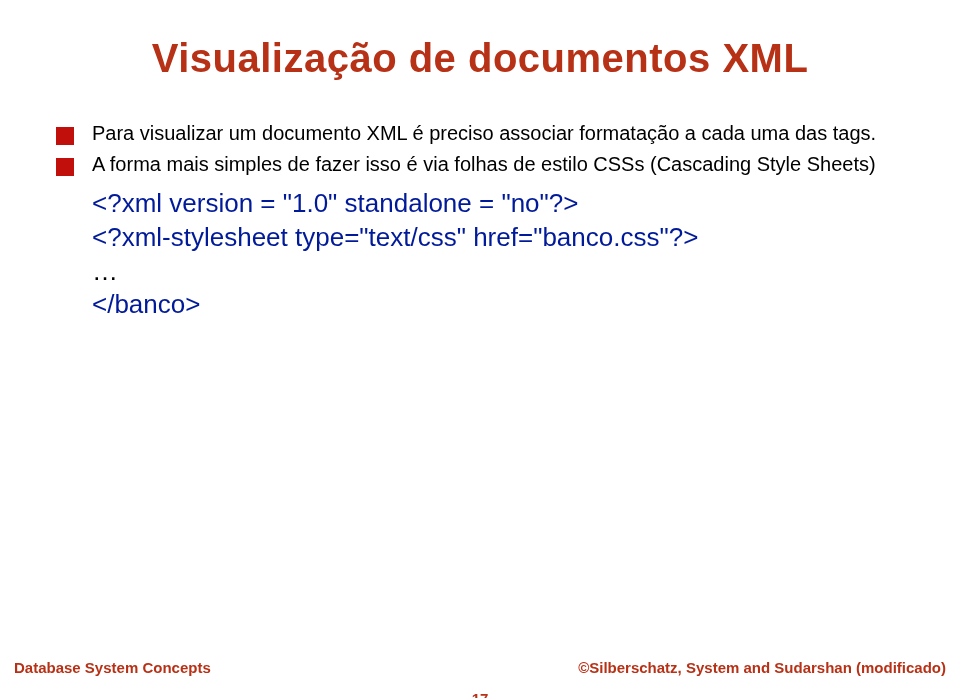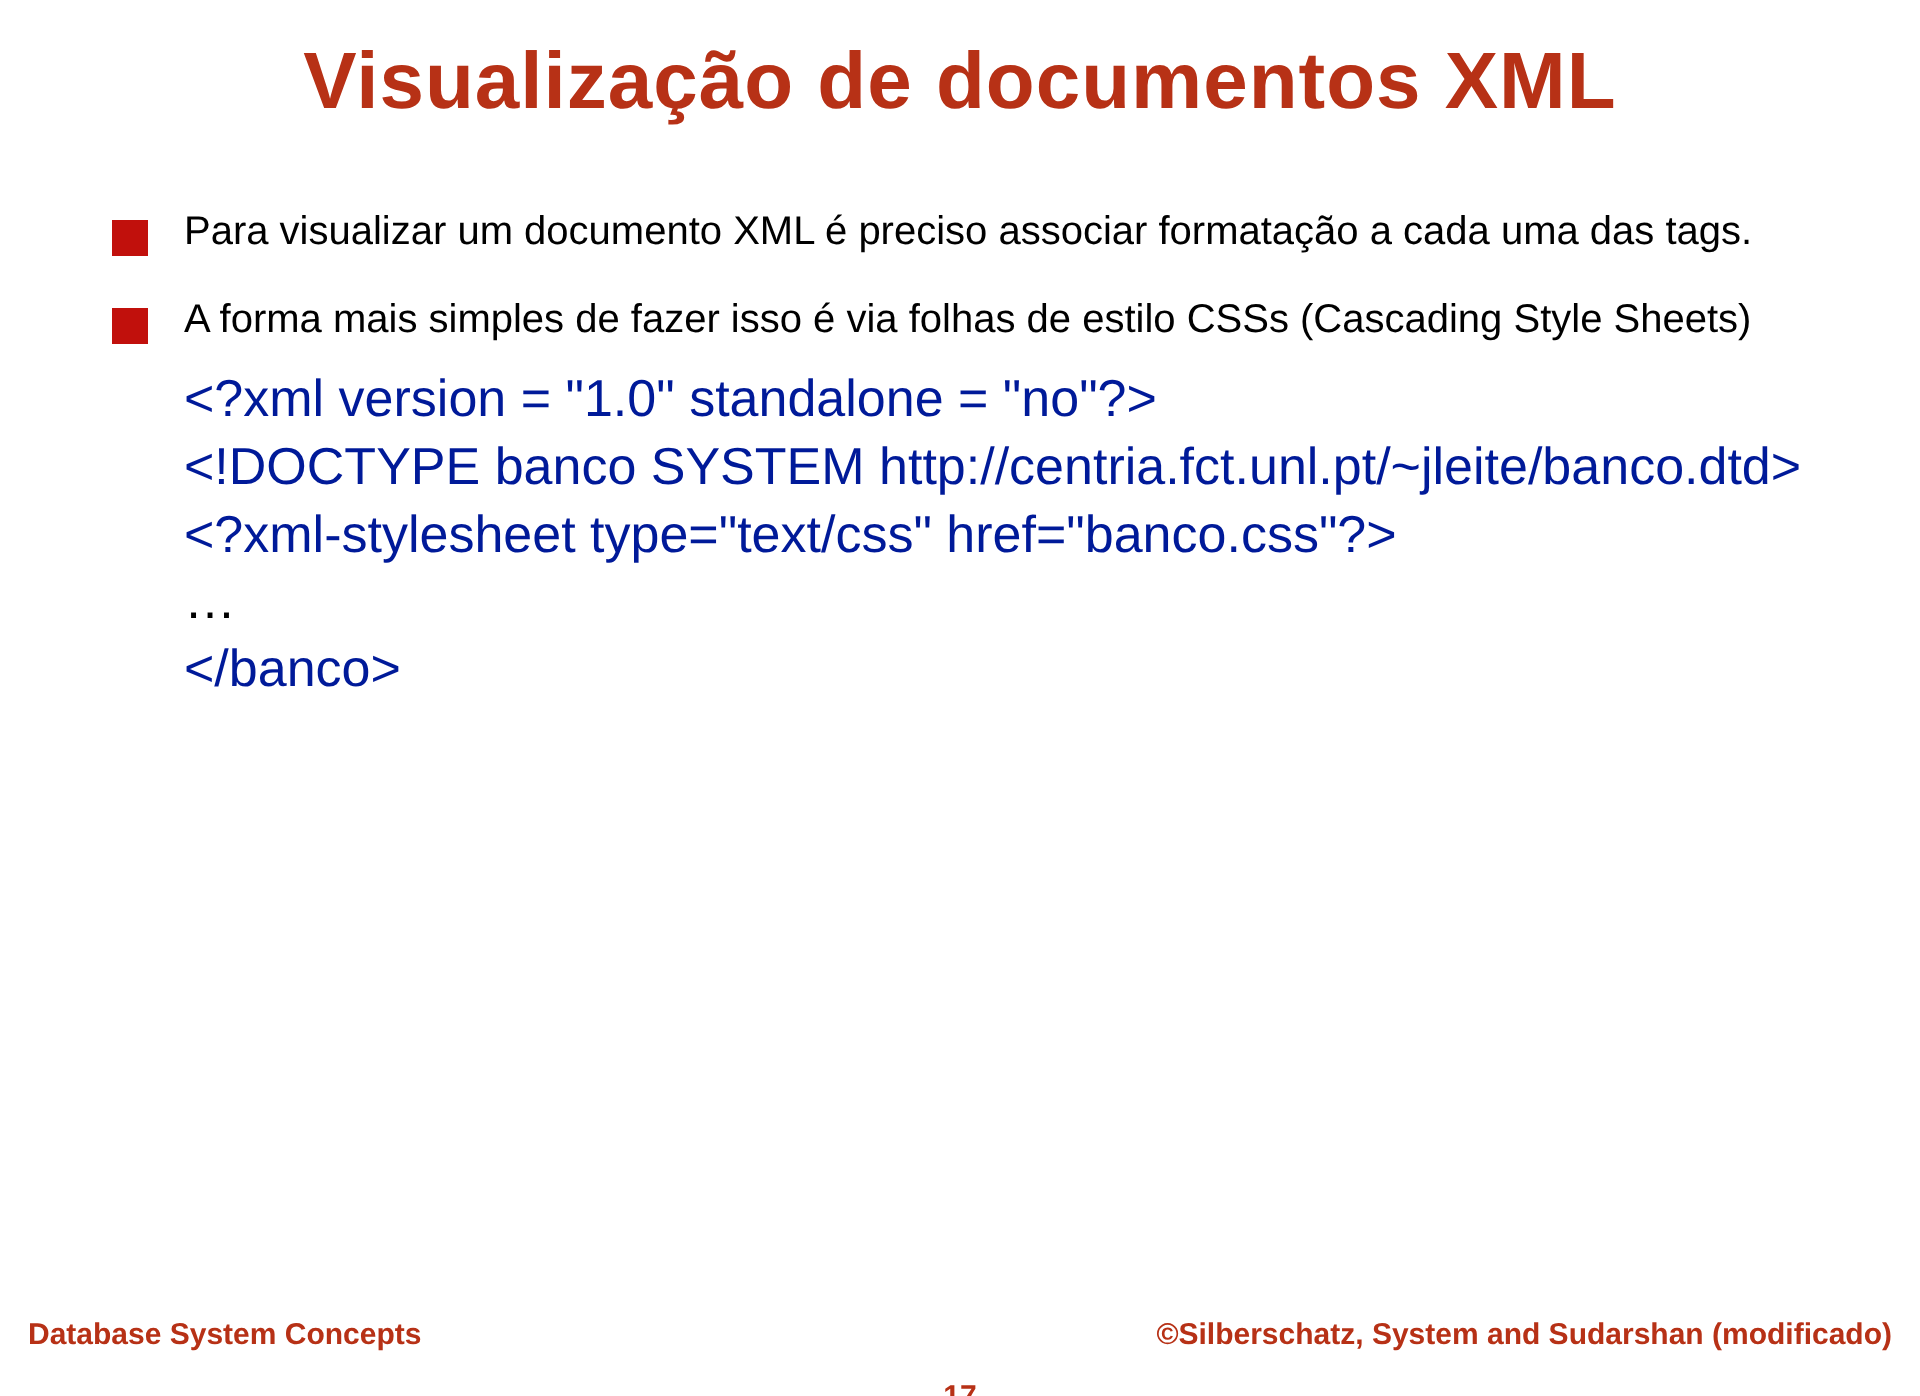--- a/index.html
+++ b/index.html
@@ -1,17 +1,17 @@
 <!DOCTYPE html>
 <html><head>
 <meta charset="utf-8">
 <style>
   * { margin: 0; padding: 0; box-sizing: border-box; }
   html, body { width: 960px; height: 698px; background: #fff; font-family: Arial, Helvetica, sans-serif; }
-  .slide { width: 960px; height: 698px; position: relative; padding: 19px 56px 0 56px; }
+  .slide { width: 960px; height: 698px; position: relative; padding: 36px 56px 0 56px; }
   .title {
     color: #b73116;
     font-weight: 700;
     font-size: 40px;
     text-align: center;
     letter-spacing: 0.5px;
     margin-bottom: 40px;
   }
   .row { display: flex; align-items: flex-start; margin-bottom: 6px; }
   .bullet {
@@ -58,28 +58,27 @@
 
 <div class="slide">
 
   <div class="title">Visualização de documentos XML</div>
 
   <div class="row">
     <div class="bullet"></div>
     <div class="bullet-text">Para visualizar um documento XML é preciso associar formatação a cada uma das tags.</div>
   </div>
 
-  <div class="row" style="margin-top:19px;">
+  <div class="row" style="margin-top:6px;">
     <div class="bullet"></div>
     <div class="bullet-text">A forma mais simples de fazer isso é via folhas de estilo CSSs (Cascading Style Sheets)</div>
   </div>
 
   <div class="indent-block">
     <div class="code-line">&lt;?xml version = "1.0" standalone = "no"?&gt;</div>
-    <div class="code-line">&lt;!DOCTYPE banco SYSTEM http://centria.fct.unl.pt/~jleite/banco.dtd&gt;</div>
     <div class="code-line">&lt;?xml-stylesheet type="text/css" href="banco.css"?&gt;</div>
     <div class="ellipsis">…</div>
     <div class="code-line">&lt;/banco&gt;</div>
   </div>
 
   <div class="gap"></div>
 
 
   <div class="footer">
     <div class="left">Database System Concepts</div>

